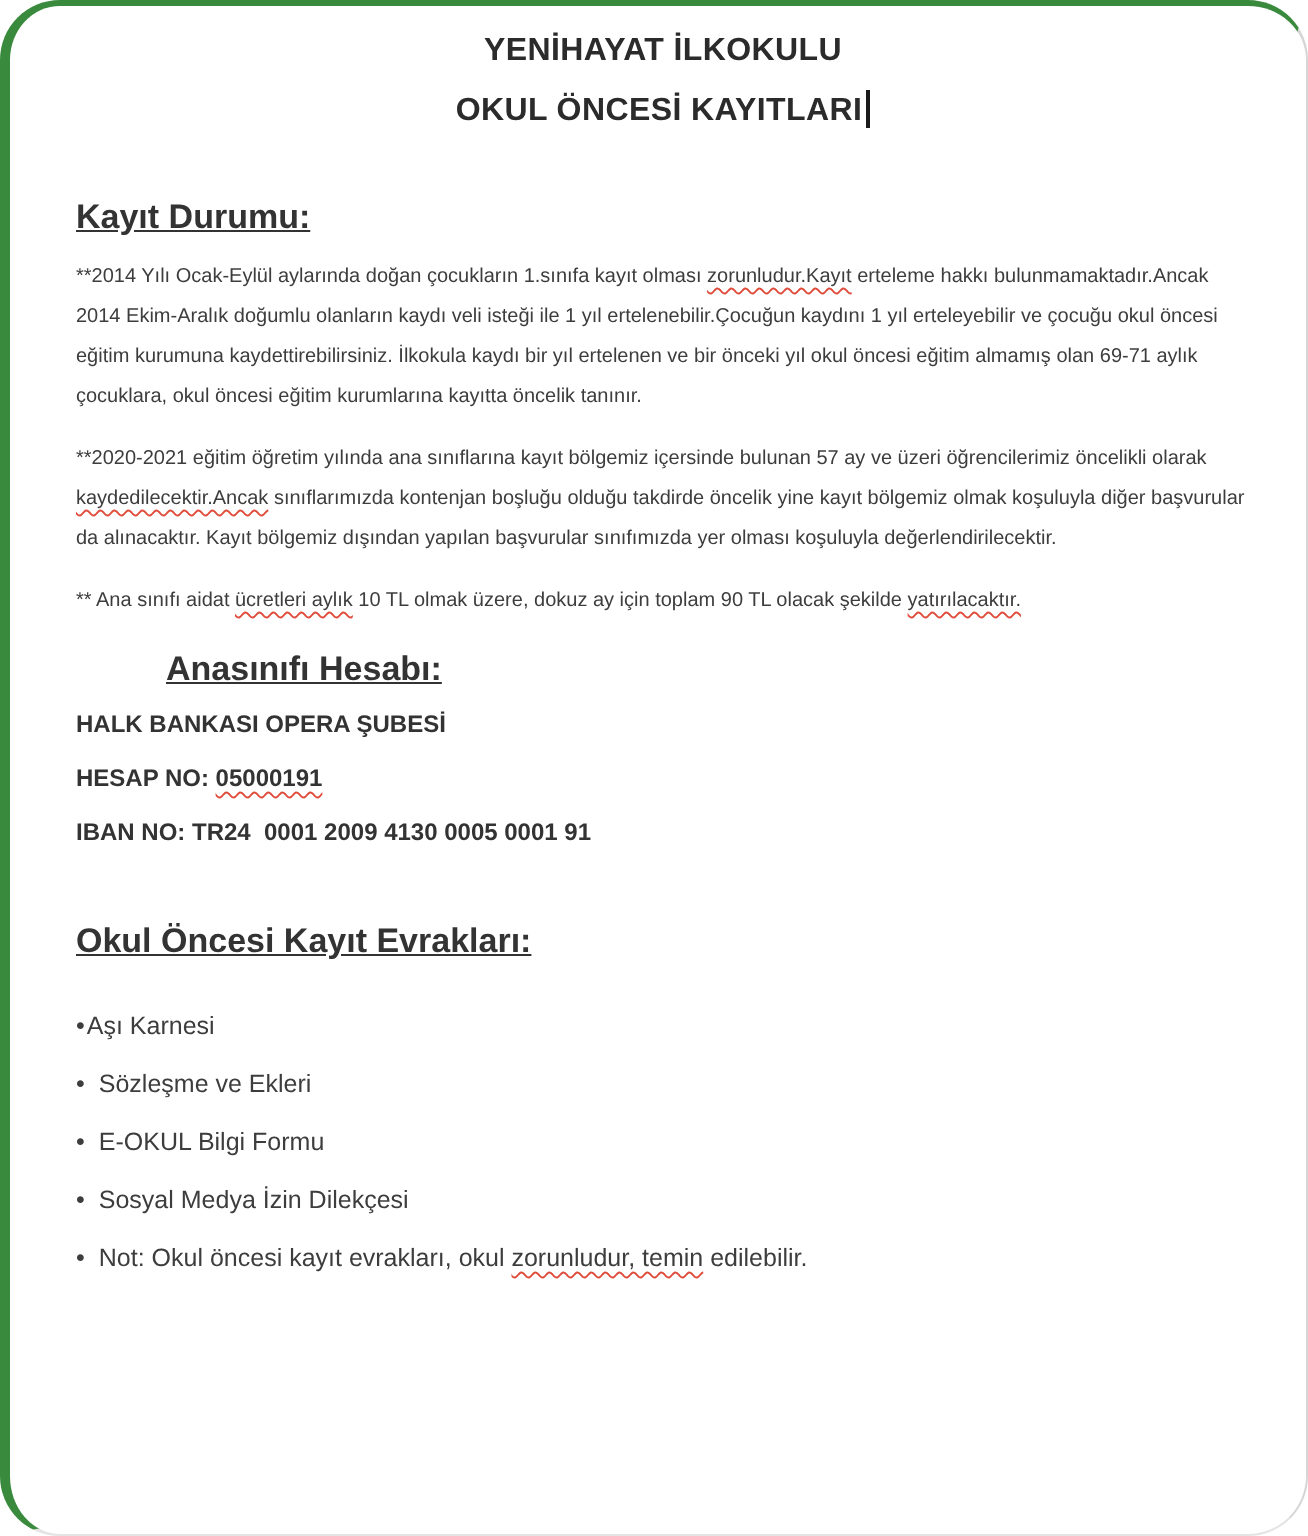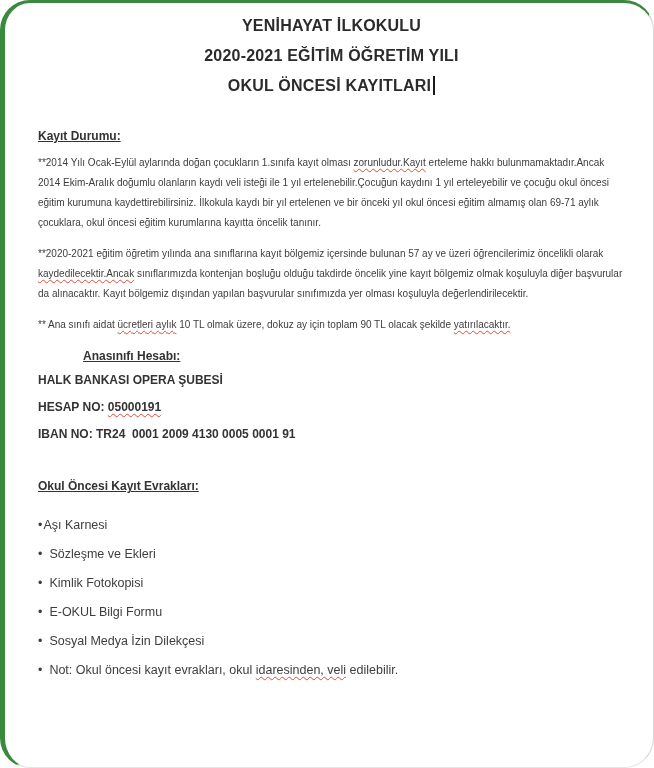--- a/index.html
+++ b/index.html
@@ -42,21 +42,21 @@
   .caret {
     display: inline-block;
     width: 2px; height: 19px;
     background: #1a1a1a;
     margin-left: 2px;
     vertical-align: -4px;
     animation: blink 1.1s steps(1) infinite;
   }
   @keyframes blink { 50% { opacity: 0; } }
   .sec {
-    font-size: 12px;
+    font-size: 17px;
     font-weight: bold;
     text-decoration: underline;
     color: #333333;
     margin-bottom: 10px;
   }
   .body {
     font-size: 10px;
     line-height: 20px;
     margin-bottom: 11px;
     color: #3d3d3d;
@@ -91,21 +91,20 @@
 </head>
 <body>
 
 <div class="window">
   <div class="corner-notch"></div>
 
   <div class="page">
 
     <div class="title-block">
       <div class="title-line">YENİHAYAT İLKOKULU</div>
-      <div class="title-line">2020-2021 EĞİTİM ÖĞRETİM YILI</div>
       <div class="title-line"><span>OKUL ÖNCESİ KAYITLARI</span><span class="caret"></span></div>
     </div>
 
     <div class="sec">Kayıt Durumu:</div>
 
     <p class="body"><span>**2014 Yılı Ocak-Eylül aylarında doğan çocukların 1.sınıfa kayıt olması </span><span class="spell">zorunludur.Kayıt</span><span> erteleme hakkı bulunmamaktadır.Ancak 2014 Ekim-Aralık doğumlu olanların kaydı veli isteği ile 1 yıl ertelenebilir.Çocuğun kaydını 1 yıl erteleyebilir ve çocuğu okul öncesi eğitim kurumuna kaydettirebilirsiniz. İlkokula kaydı bir yıl ertelenen ve bir önceki yıl okul öncesi eğitim almamış olan 69-71 aylık çocuklara, okul öncesi eğitim kurumlarına kayıtta öncelik tanınır.</span></p>
 
     <p class="body"><span>**2020-2021 eğitim öğretim yılında ana sınıflarına kayıt bölgemiz içersinde bulunan 57 ay ve üzeri öğrencilerimiz öncelikli olarak </span><span class="spell">kaydedilecektir.Ancak</span><span> sınıflarımızda kontenjan boşluğu olduğu takdirde öncelik yine kayıt bölgemiz olmak koşuluyla diğer başvurular da alınacaktır. Kayıt bölgemiz dışından yapılan başvurular sınıfımızda yer olması koşuluyla değerlendirilecektir.</span></p>
 
     <p class="body"><span>** Ana sınıfı aidat </span><span class="spell">ücretleri aylık</span><span> 10 TL olmak üzere, dokuz ay için toplam 90 TL olacak şekilde </span><span class="spell">yatırılacaktır.</span></p>
@@ -119,24 +118,23 @@
     <div class="bank-line last"><span>IBAN NO: </span><span>TR24  0001 2009 4130 0005 0001 91</span></div>
 
     <div class="sec sec-evrak">Okul Öncesi Kayıt Evrakları:</div>
 
     <div class="bullets">
 
       <div class="bullet-row"><span class="bullet tight">•</span><span>Aşı Karnesi</span></div>
 
       <div class="bullet-row"><span class="bullet">•</span><span>Sözleşme ve Ekleri</span></div>
 
-      <div class="bullet-row"><span class="bullet">•</span><span>Kimlik Fotokopisi</span></div>
 
       <div class="bullet-row"><span class="bullet">•</span><span>E-OKUL Bilgi Formu</span></div>
 
       <div class="bullet-row"><span class="bullet">•</span><span>Sosyal Medya İzin Dilekçesi</span></div>
 
-      <div class="bullet-row"><span class="bullet">•</span><span>Not: Okul öncesi kayıt evrakları,  okul </span><span class="spell">idaresinden, veli</span><span> edilebilir.</span></div>
+      <div class="bullet-row"><span class="bullet">•</span><span>Not: Okul öncesi kayıt evrakları,  okul </span><span class="spell">zorunludur, temin</span><span> edilebilir.</span></div>
 
     </div>
 
   </div>
 </div>
 
 </body></html>

